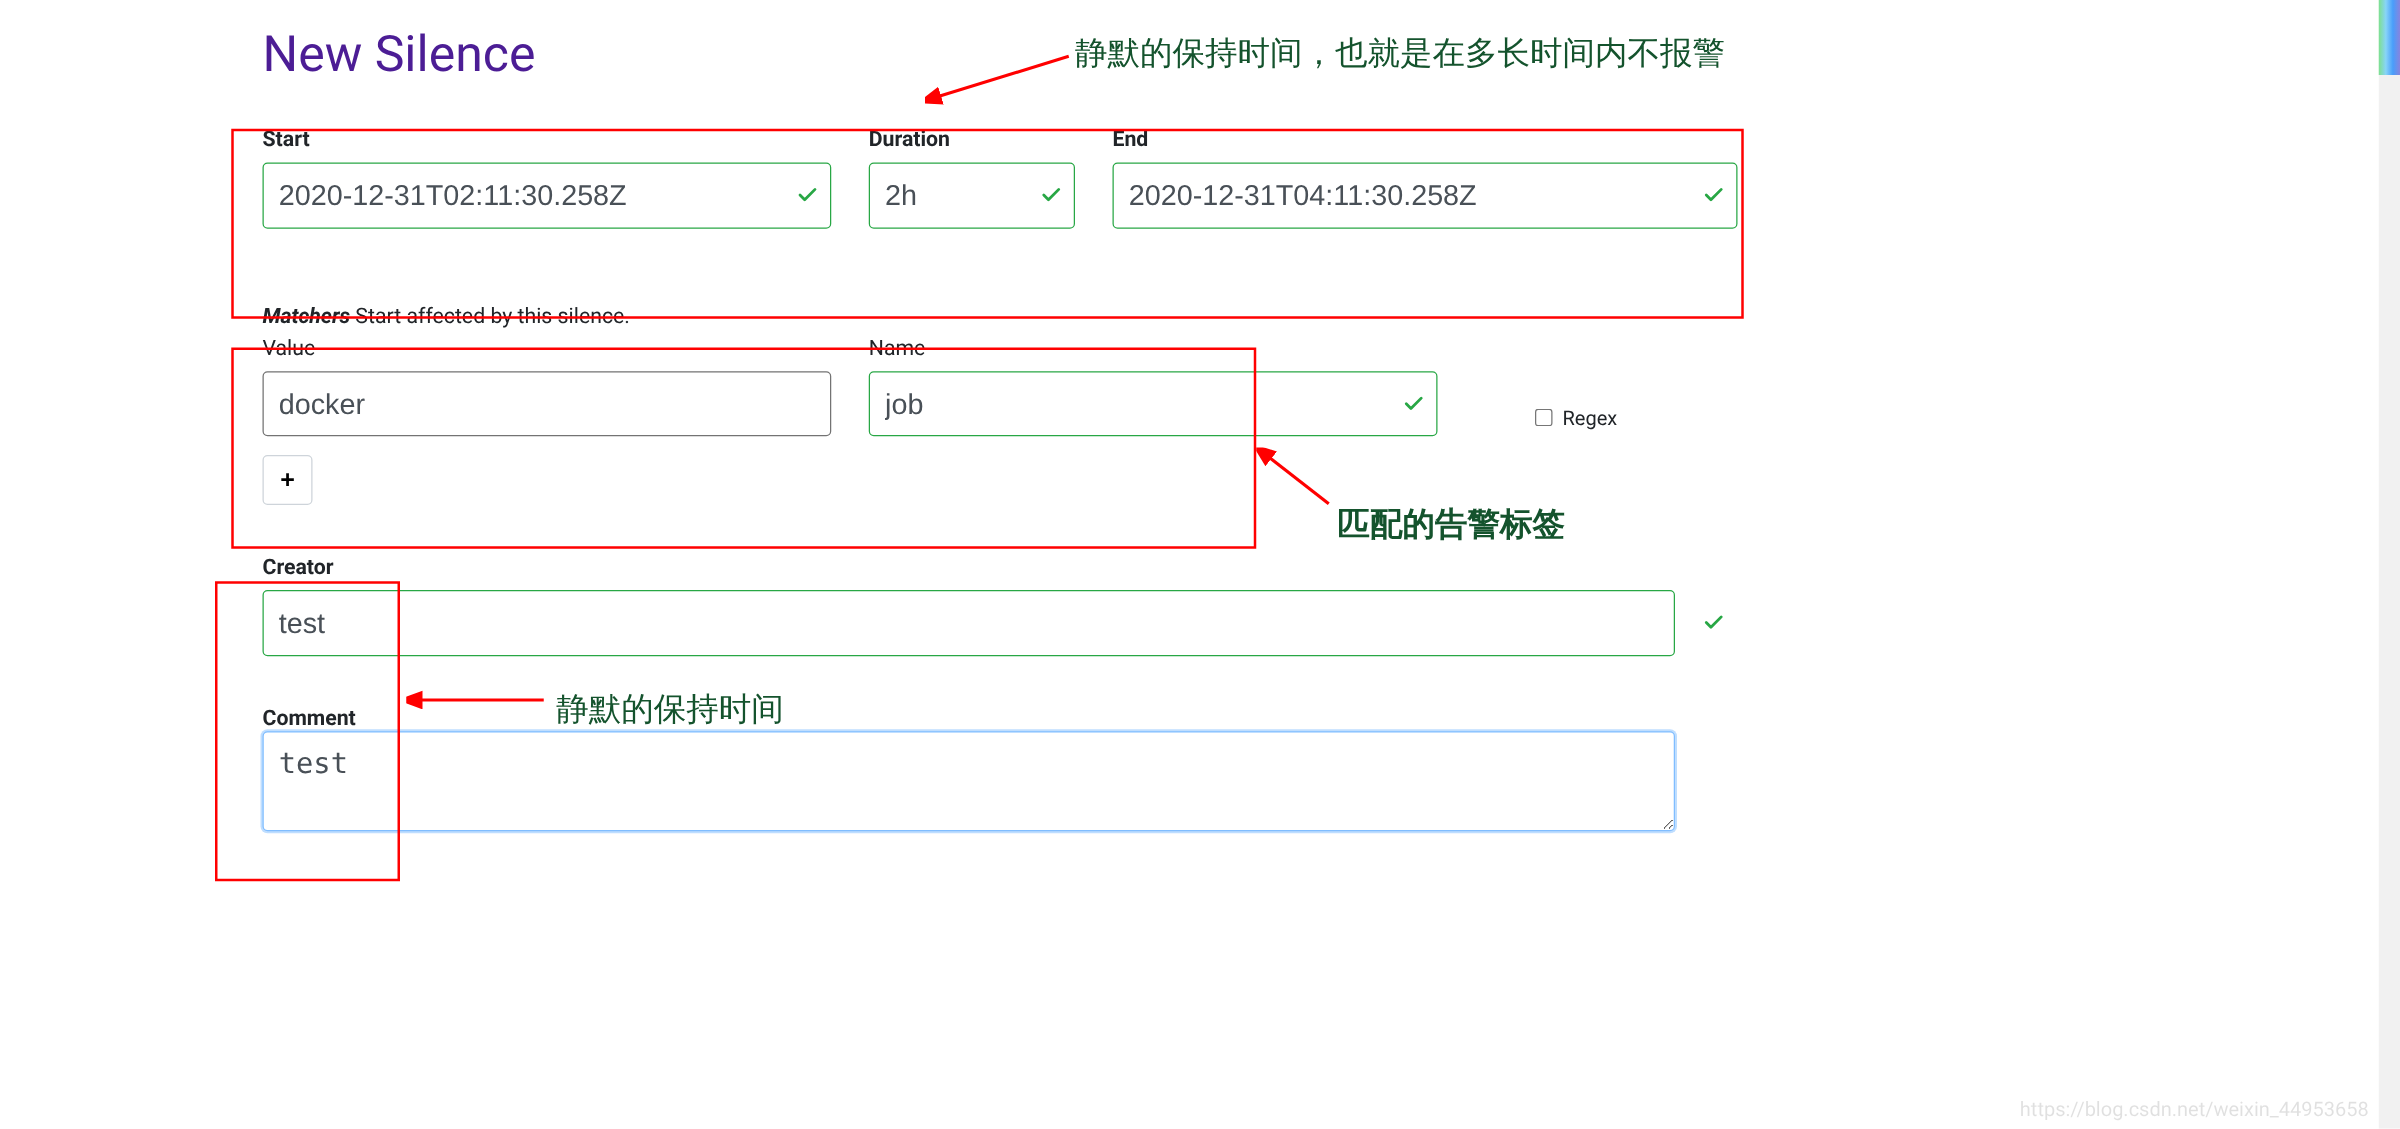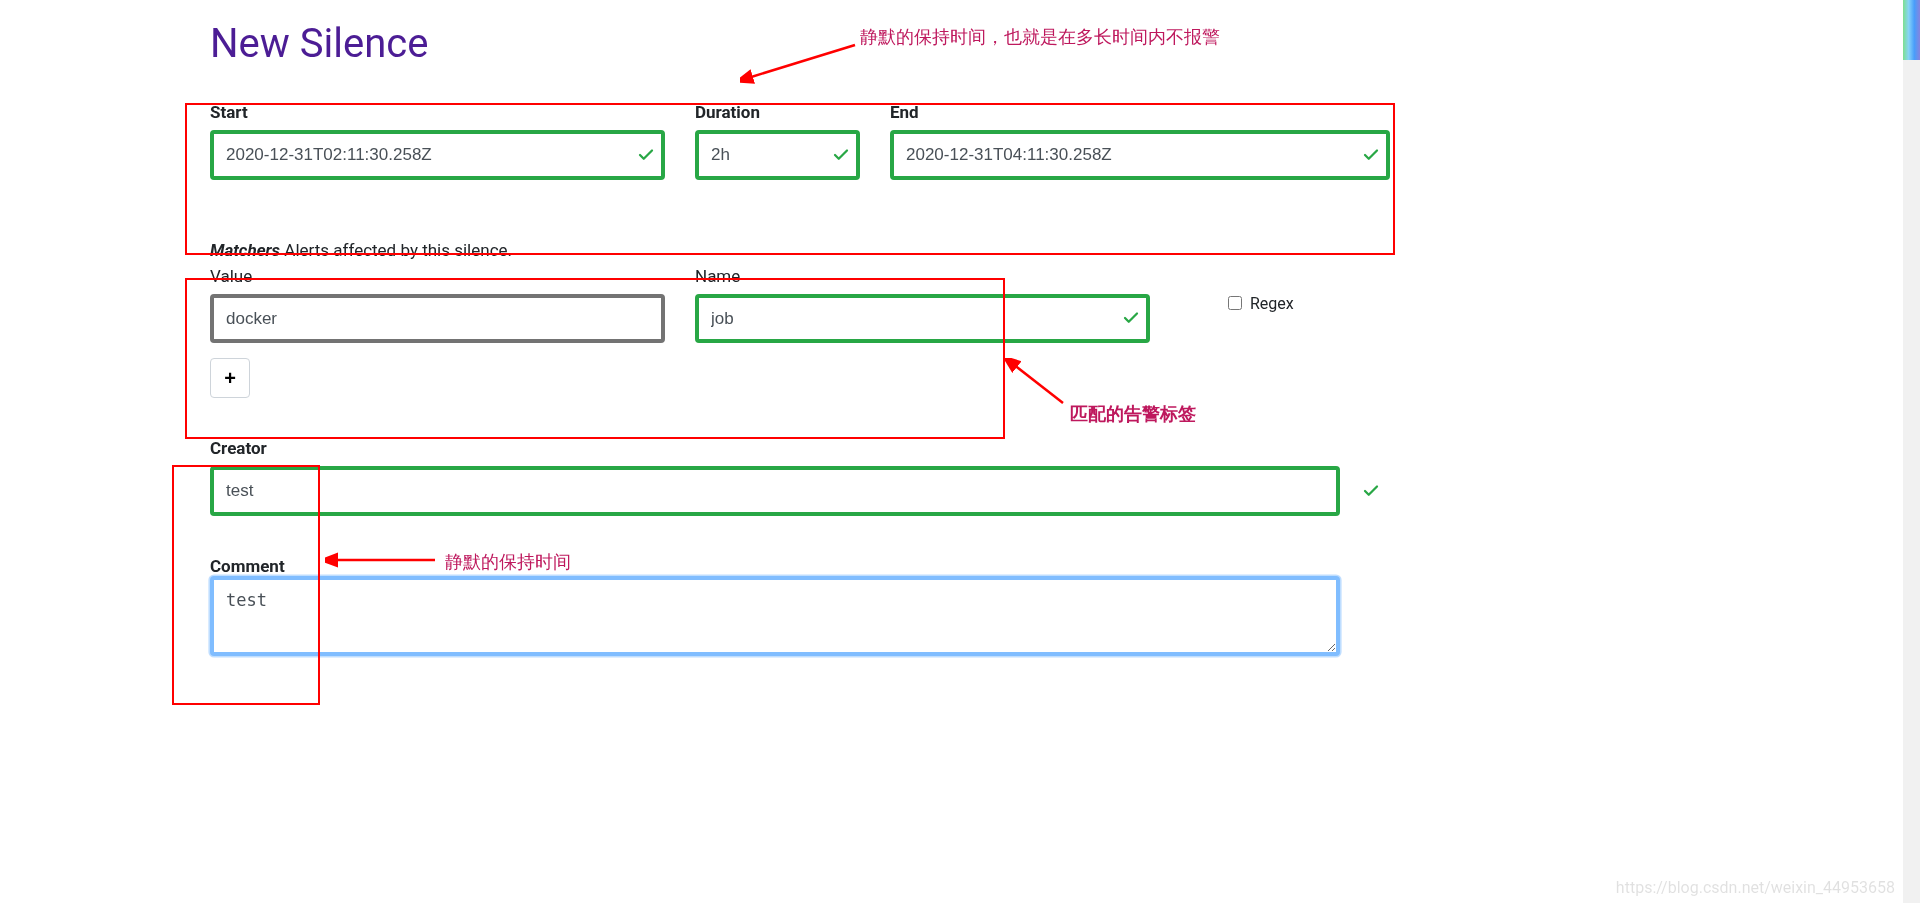--- a/index.html
+++ b/index.html
@@ -36,22 +36,22 @@
     .field-end { flex: 1; }
     label.lbl {
       font-weight: 700;
       font-size: 17px;
       margin-bottom: 8px;
     }
     .input-wrap { position: relative; }
     input.form-control, textarea.form-control {
       width: 100%;
       padding: 8px 12px;
-      font-size: 17px;
-      border: 4px solid #737373;
+      font-size: 23px;
+      border: 1px solid #737373;
       border-radius: 4px;
       background: #fff;
       color: #495057;
       line-height: 1.5;
     }
     input.form-control.valid {
       border-color: #28a745;
       padding-right: 36px;
     }
     .check-icon {
@@ -72,21 +72,21 @@
       gap: 30px;
       align-items: flex-start;
     }
     .matcher-name { flex: 0 0 455px; }
     .matcher-value { flex: 0 0 455px; }
     .matcher-regex {
       flex: 0 0 120px;
       display: flex;
       align-items: center;
       gap: 8px;
-      margin-top: 28px;
+      margin-top: 56px;
       padding-left: 48px;
     }
     .matcher-regex input[type="checkbox"] {
       width: 14px; height: 14px;
     }
     .sub-lbl { font-size: 17px; margin-bottom: 8px; display: block; }
     .plus-btn {
       margin-top: 15px;
       width: 40px;
       height: 40px;
@@ -113,22 +113,22 @@
       resize: both;
     }
     
     .anno-box {
       position: absolute;
       border: 2px solid red;
       pointer-events: none;
     }
     .anno-text {
       position: absolute;
-      color: #be185d;
-      font-size: 18px;
+      color: #14532d;
+      font-size: 26px;
       font-family: "Microsoft YaHei", SimSun, sans-serif;
       pointer-events: none;
       white-space: nowrap;
     }
     .arrow {
       position: absolute;
       pointer-events: none;
     }
     .scrollbar-stub {
       position: absolute;
@@ -192,21 +192,21 @@
         <span class="check-icon">
           <svg width="18" height="18" viewBox="0 0 24 24">
               <path fill="none" stroke="#28a745" stroke-width="3" stroke-linecap="round" stroke-linejoin="round" d="M4 12l5 5L20 6"></path>
             </svg>
         </span>
       </div>
     </div>
   </div>
 
   <div class="matchers-label">
-    <b>Matchers</b><span> Alerts affected by this silence.</span>
+    <b>Matchers</b><span> Start affected by this silence.</span>
   </div>
 
   <div class="matcher-row">
     <div class="field matcher-value">
       <span class="sub-lbl">Value</span>
       <div class="input-wrap">
         <input class="form-control" value="docker" style="">
       </div>
     </div>
     <div class="field matcher-name">

